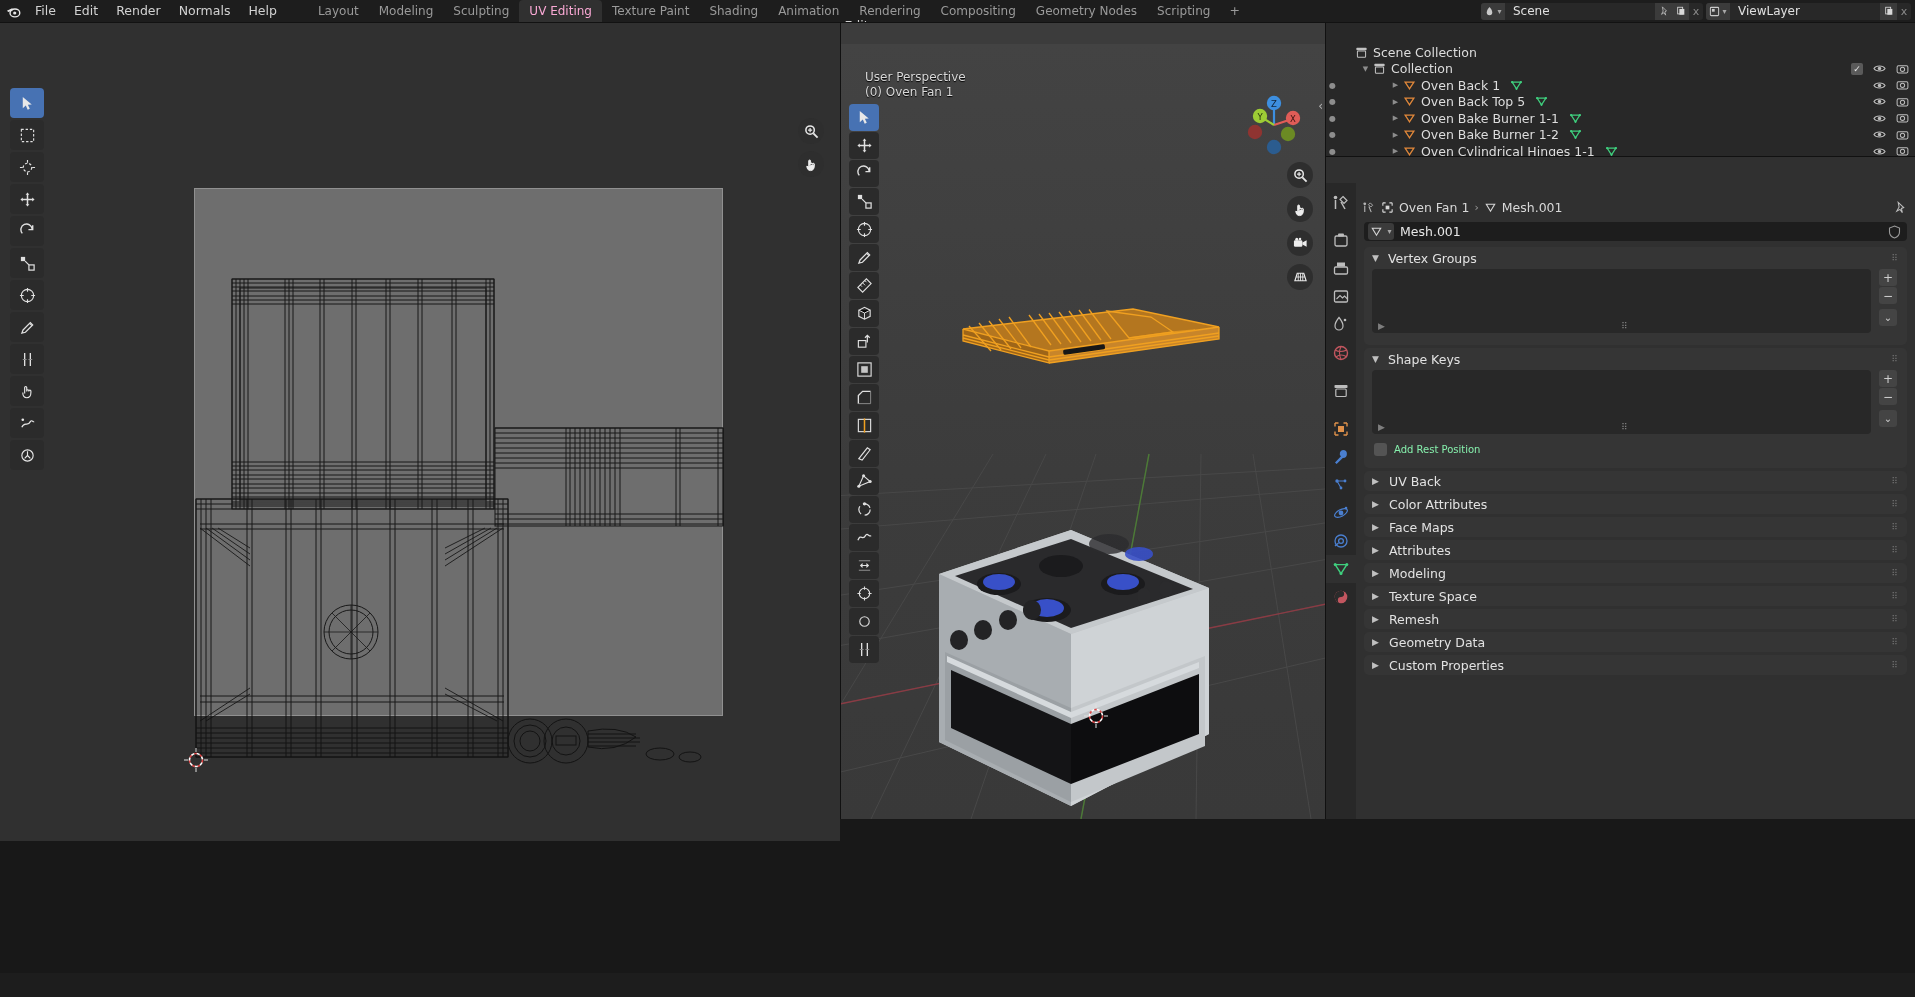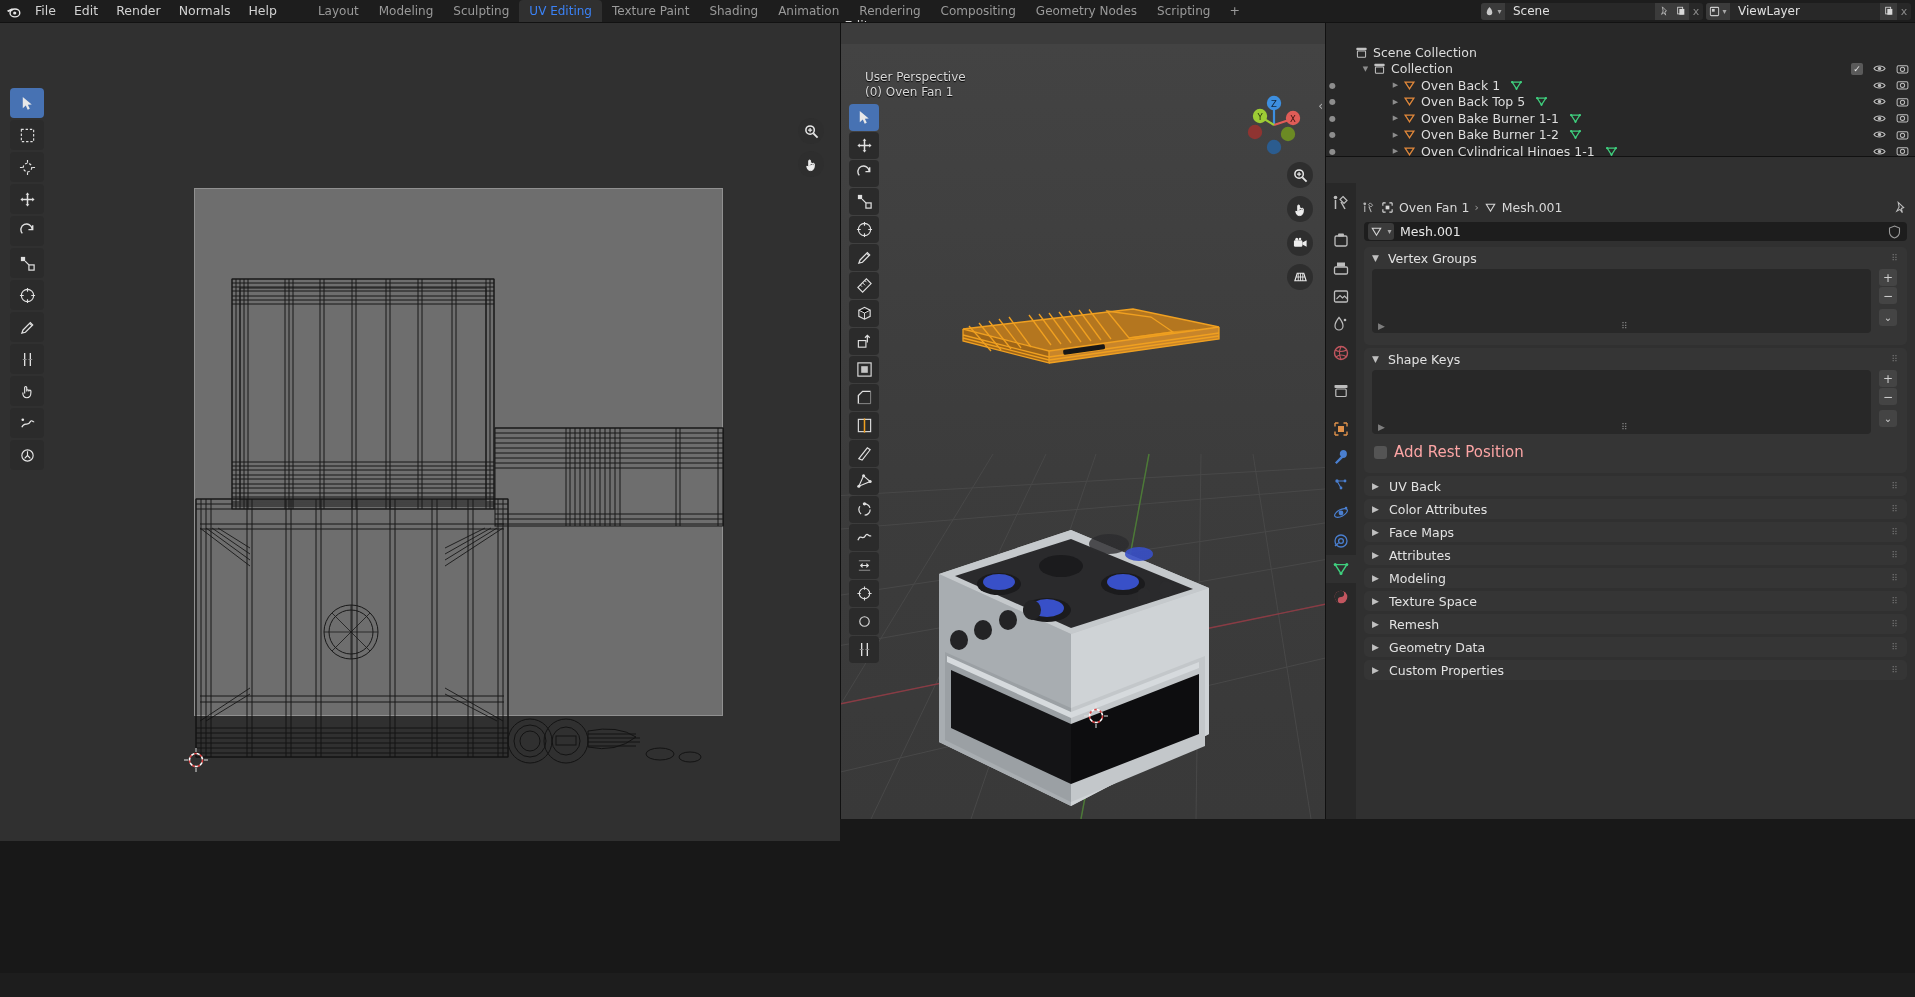--- a/index.html
+++ b/index.html
@@ -20,21 +20,21 @@
   }
   .blender-logo{width:26px;height:22px;display:flex;align-items:center;justify-content:center;}
   .menu-item{
     padding:0 9px;height:22px;line-height:22px;color:#d2d2d2;font-size:12.5px;white-space:nowrap;
   }
   .ws-tabs{display:flex;align-items:flex-end;height:22px;margin-left:22px;}
   .ws-tab{
     padding:0 10px;height:22px;line-height:22px;color:#9a9a9a;font-size:12px;white-space:nowrap;
     border-radius:4px 4px 0 0;
   }
-  .ws-tab.active{background:#303030;color:#3b82f6;}
+  .ws-tab.active{background:#303030;color:#f9a8d4;}
   .ws-plus{padding:0 9px;color:#9a9a9a;height:22px;line-height:22px;}
   .topbar-right{position:absolute;right:4px;top:0;height:22px;display:flex;align-items:center;gap:3px;}
   .scene-field{
     display:flex;align-items:center;height:17px;background:#282828;border-radius:3px;overflow:hidden;
   }
   .sf-icon{width:24px;height:17px;background:#3b3b3b;display:flex;align-items:center;justify-content:center;}
   .sf-name{padding:0 8px;min-width:150px;height:17px;line-height:17px;background:#282828;color:#e0e0e0;font-size:12px;}
   .sf-btn{width:17px;height:17px;display:flex;align-items:center;justify-content:center;background:#3b3b3b;color:#c8c8c8;}
   .sf-x{width:14px;height:17px;display:flex;align-items:center;justify-content:center;color:#8a8a8a;font-size:11px;}
 
@@ -116,21 +116,21 @@
   .tri{font-size:9px;color:#c0c0c0;width:10px;display:inline-block;}
   .grip{margin-left:auto;color:#6e6e6e;font-size:9px;letter-spacing:1px;line-height:6px;}
   .listbox{
     margin:2px 8px 6px 8px;height:64px;background:#282828;border-radius:4px;position:relative;
   }
   .listbox .lb-foot{position:absolute;bottom:2px;left:6px;right:6px;display:flex;align-items:center;color:#7e7e7e;font-size:9px;}
   .lb-dots{margin:0 auto;letter-spacing:1px;}
   .side-btns{position:absolute;right:0;top:0;width:20px;display:flex;flex-direction:column;gap:1px;}
   .sbtn{width:18px;height:17px;background:#444;border-radius:3px;display:flex;align-items:center;justify-content:center;color:#cfcfcf;font-size:12px;}
   .panel-body{padding:0 0 6px 0;position:relative;}
-  .chkrow{display:flex;align-items:center;gap:7px;padding:3px 8px 6px 10px;font-size:15px;color:#fca5a5;}
+  .chkrow{display:flex;align-items:center;gap:7px;padding:3px 8px 6px 10px;font-size:10px;color:#86efac;}
   .chkbox{width:13px;height:13px;background:#545454;border-radius:3px;}
   .cpanel{
     margin:0 8px 3px 8px;height:20px;background:#353535;border-radius:5px;display:flex;align-items:center;
     gap:7px;padding:0 8px;color:#e2e2e2;font-size:12.5px;
   }
 
   
   .status{position:absolute;left:0;bottom:0;width:1915px;height:24px;background:#1d1d1d;}
 
   .sep-v{position:absolute;top:22px;width:1px;height:797px;background:#111;}

